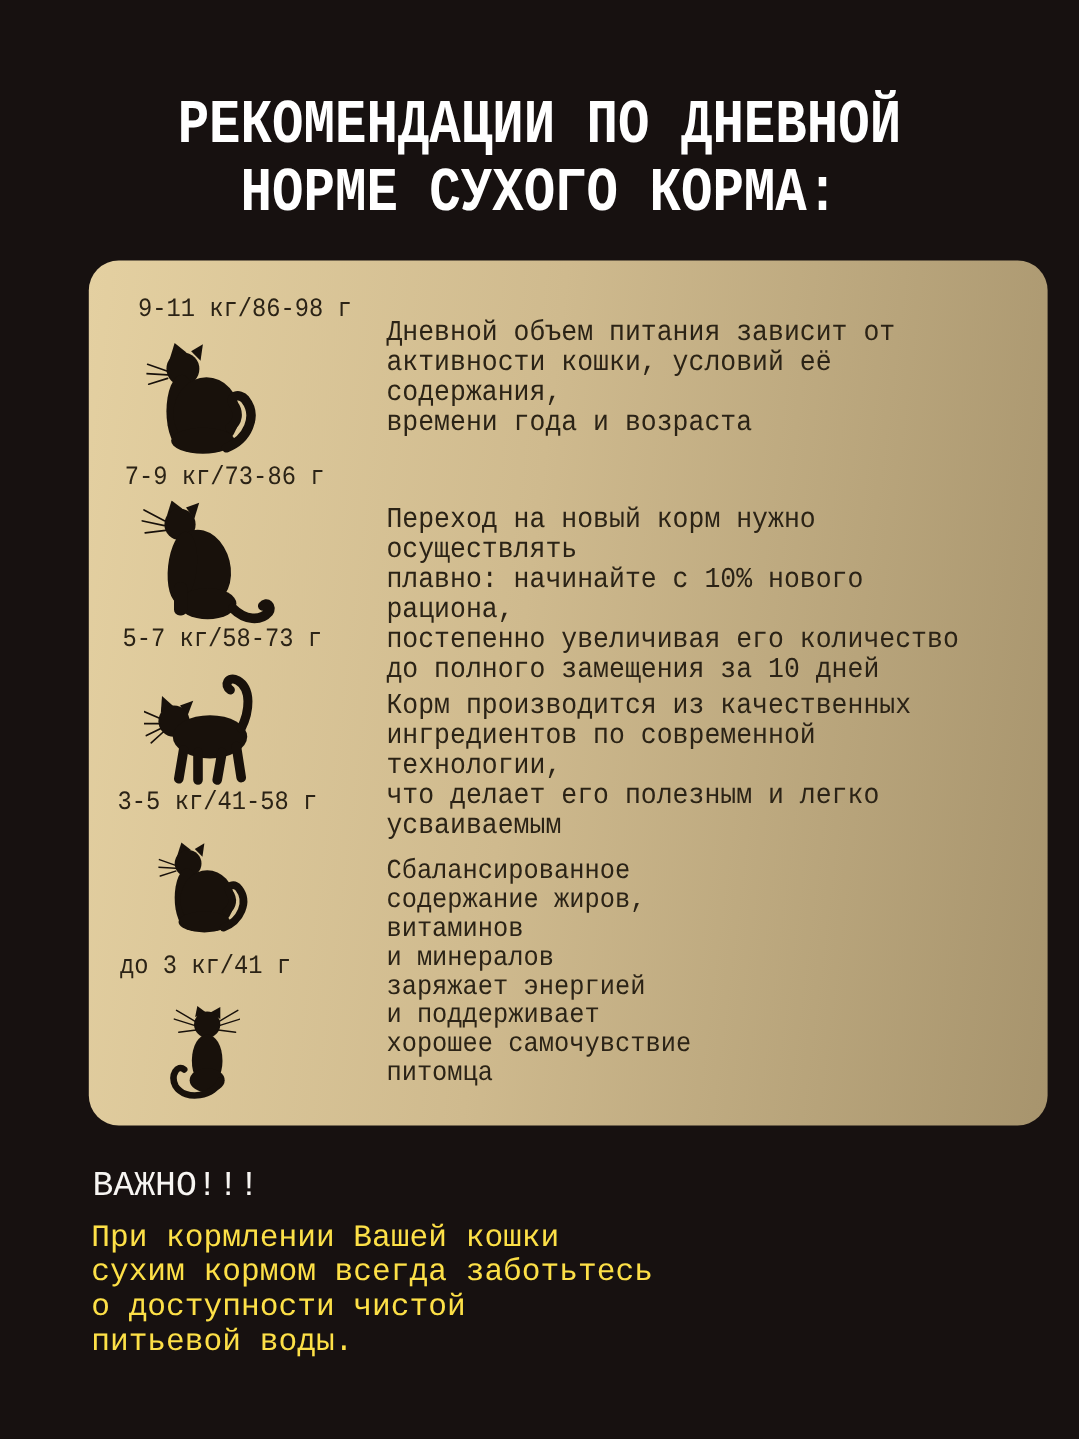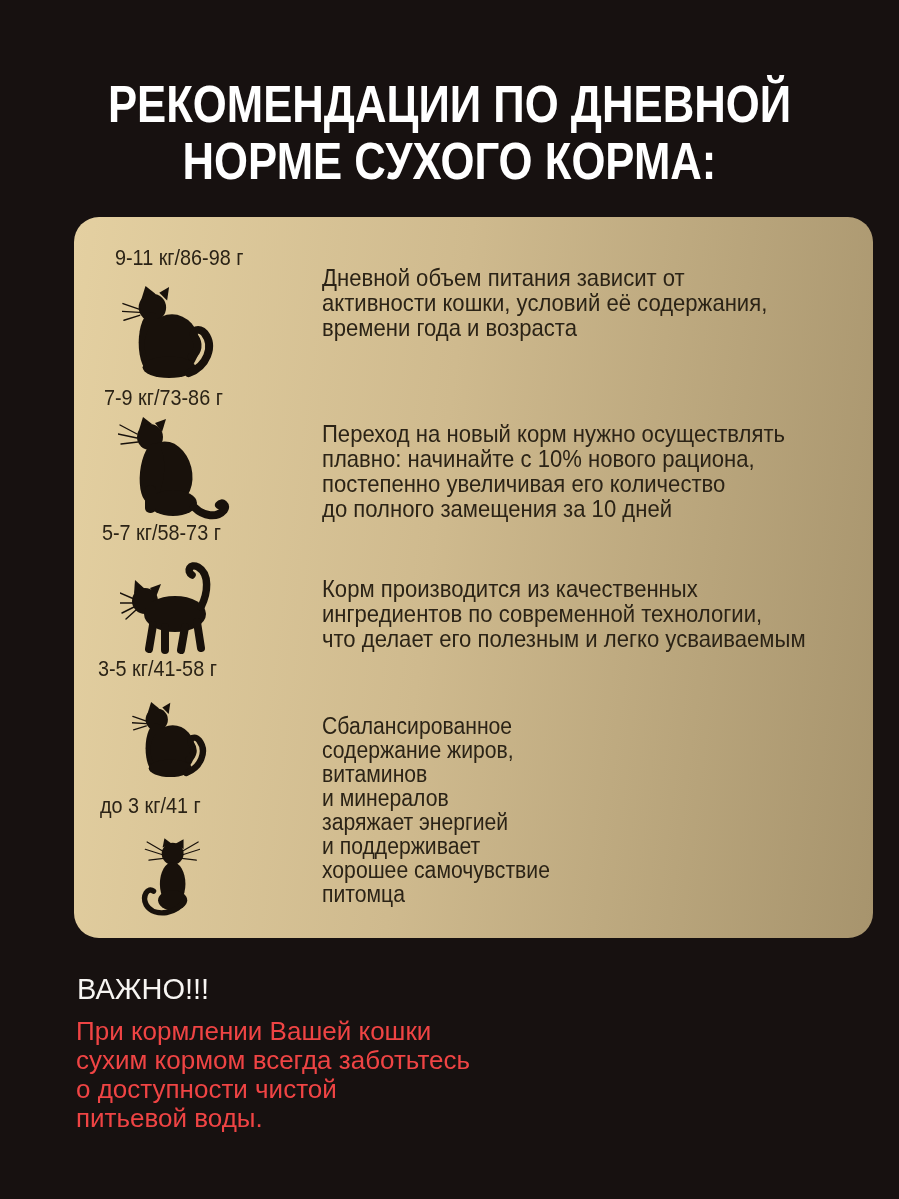--- a/index.html
+++ b/index.html
@@ -1,21 +1,21 @@
 <!DOCTYPE html>
 <html><head>
 <meta charset="utf-8">
 <style>
   html,body{margin:0;padding:0;background:#171110;}
   .page{
     position:relative;
     width:899px;height:1199px;
     background:#171110;
     overflow:hidden;
-    font-family:Liberation Sans, sans-serif;
+    font-family:Liberation Mono, monospace;
   }
   .title{
     position:absolute;left:0;top:76px;width:899px;
     color:#ffffff;
     font-size:52px;font-weight:700;line-height:57px;
     text-align:center;white-space:pre-line;
     transform:scaleX(0.84);transform-origin:50% 0;
     letter-spacing:0;
   }
   .panel{
@@ -39,21 +39,21 @@
   .cat{position:absolute;}
   .cat svg{display:block;}
   .cat-fill{fill:#18110b;}
   .cat-stroke{fill:none;stroke:#18110b;stroke-linecap:round;}
   .footer-heading{
     position:absolute;left:77px;top:975px;
     color:#f7f5f2;font-size:29px;line-height:28px;
   }
   .footer-text{
     position:absolute;left:76px;top:1017px;
-    color:#ef4444;font-size:26px;line-height:29px;
+    color:#fde047;font-size:26px;line-height:29px;
     white-space:pre-line;
   }
 </style>
 </head>
 <body>
 
 <div class="page">
 
   <div class="title">РЕКОМЕНДАЦИИ ПО ДНЕВНОЙ
 НОРМЕ СУХОГО КОРМА:</div>

